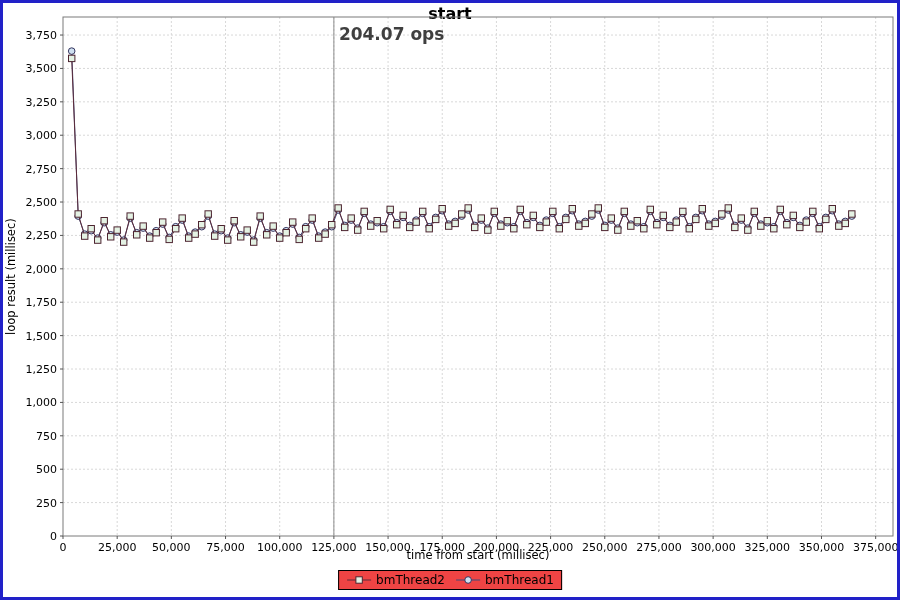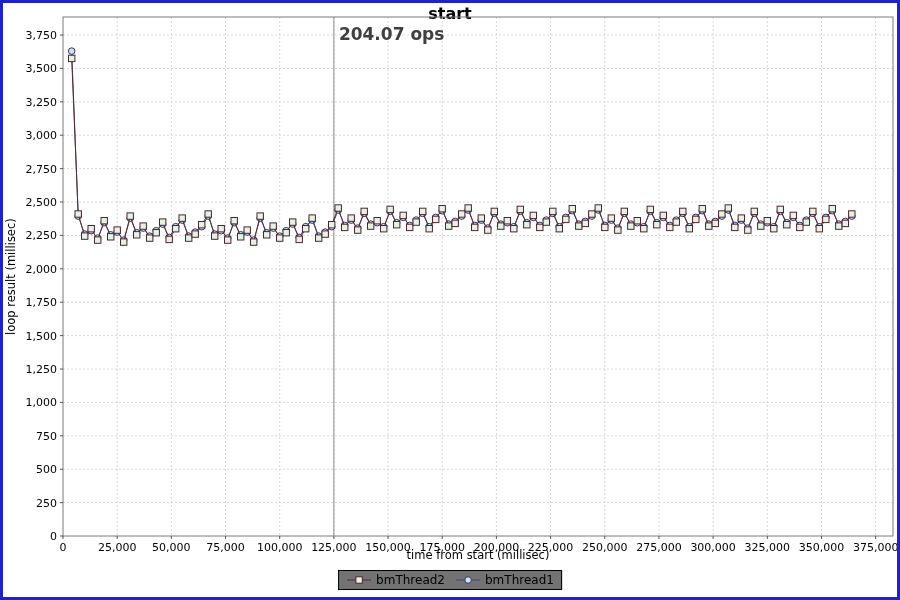--- a/index.html
+++ b/index.html
@@ -27,21 +27,21 @@
     font-size:11.5px;color:#000;
   }
   .axis-label-y{
     position:absolute;left:1px;top:14px;height:519px;width:15px;
     writing-mode:vertical-rl;transform:rotate(180deg);text-align:center;
     font-size:11.5px;color:#000;white-space:nowrap;
   }
   .legend{
     position:absolute;top:567px;left:50%;transform:translateX(-50%);
     display:flex;align-items:flex-end;gap:10px;
-    border:1px solid #000;background:#737373;padding:2px 7px;font-size:12px;color:#000;
+    border:1px solid #000;background:#ef4444;padding:2px 7px;font-size:12px;color:#000;
   }
   .legend-item{display:flex;align-items:center;gap:4px;}
   .legend-item svg{display:block;}
 </style>
 </head>
 <body>
 
 <div id="chart-window">
   <div class="chart-title">start</div>
 

